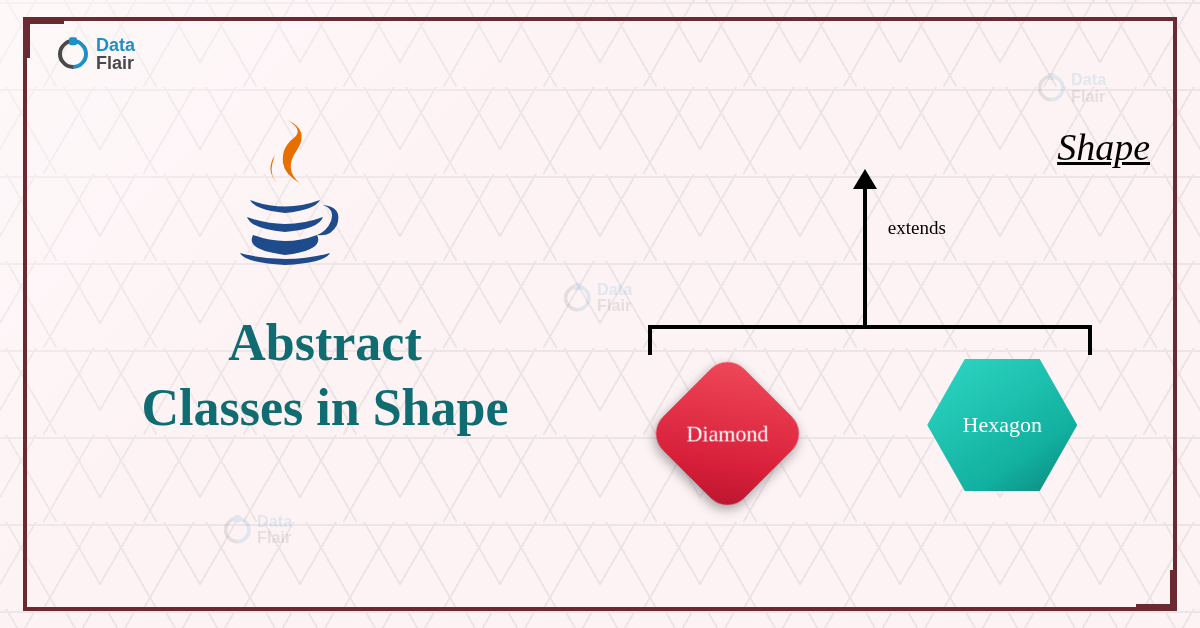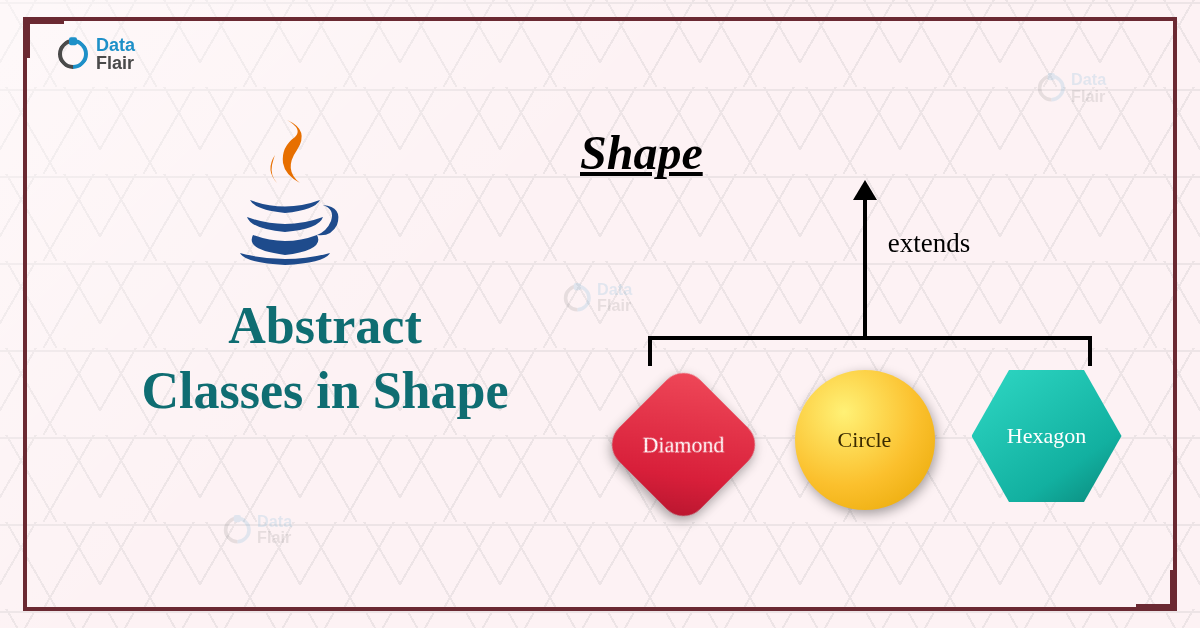--- a/index.html
+++ b/index.html
@@ -95,40 +95,40 @@
 
 .java-logo {
   position: absolute;
   top: 115px; left: 225px;
   width: 120px; height: 150px;
 }
 
 
 .main-title {
   position: absolute;
-  top: 293px; left: 85px;
+  top: 310px; left: 85px;
   width: 480px;
   color: #0f6d72;
   font-size: 52px;
   font-weight: bold;
   text-align: center;
   line-height: 1.25;
 }
 
 
 .hierarchy {
   position: absolute;
   top: 125px; left: 580px;
   width: 570px;
 }
 .shape-label {
   font-style: italic;
-  font-weight: bold;
-  font-size: 48px;
-  text-align: left;
+  font-weight: normal;
+  font-size: 38px;
+  text-align: right;
   text-decoration: underline;
   font-family: 'Palatino Linotype', Georgia, serif;
 }
 .arrow-container {
   position: relative;
   height: 160px;
   display: flex;
   justify-content: center;
 }
 .arrow-line {
@@ -143,21 +143,21 @@
   top: 0; left: 50%;
   transform: translateX(-50%);
   width: 0; height: 0;
   border-left: 12px solid transparent;
   border-right: 12px solid transparent;
   border-bottom: 20px solid #000;
 }
 .extends-label {
   position: absolute;
   top: 48px; left: 54%;
-  font-size: 27px;
+  font-size: 19px;
   font-family: 'Palatino Linotype', Georgia, serif;
 }
 .branch-line {
   position: absolute;
   bottom: 0;
   left: 70px; right: 60px;
   height: 4px;
   background: #000;
 }
 .branch-drop {
@@ -287,20 +287,17 @@
     <div class="extends-label">extends</div>
     <div class="branch-line">
       <div class="branch-drop" style="left:-2px"></div>
       <div class="branch-drop" style="right:-2px"></div>
     </div>
   </div>
   <div class="shapes-row">
     <div class="shape-node diamond">
       <span>Diamond</span>
     </div>
-    <div class="shape-node circle">
-      <span>Circle</span>
-    </div>
     <div class="shape-node hexagon">
       <span>Hexagon</span>
     </div>
   </div>
 </div>
 
 </body></html>

